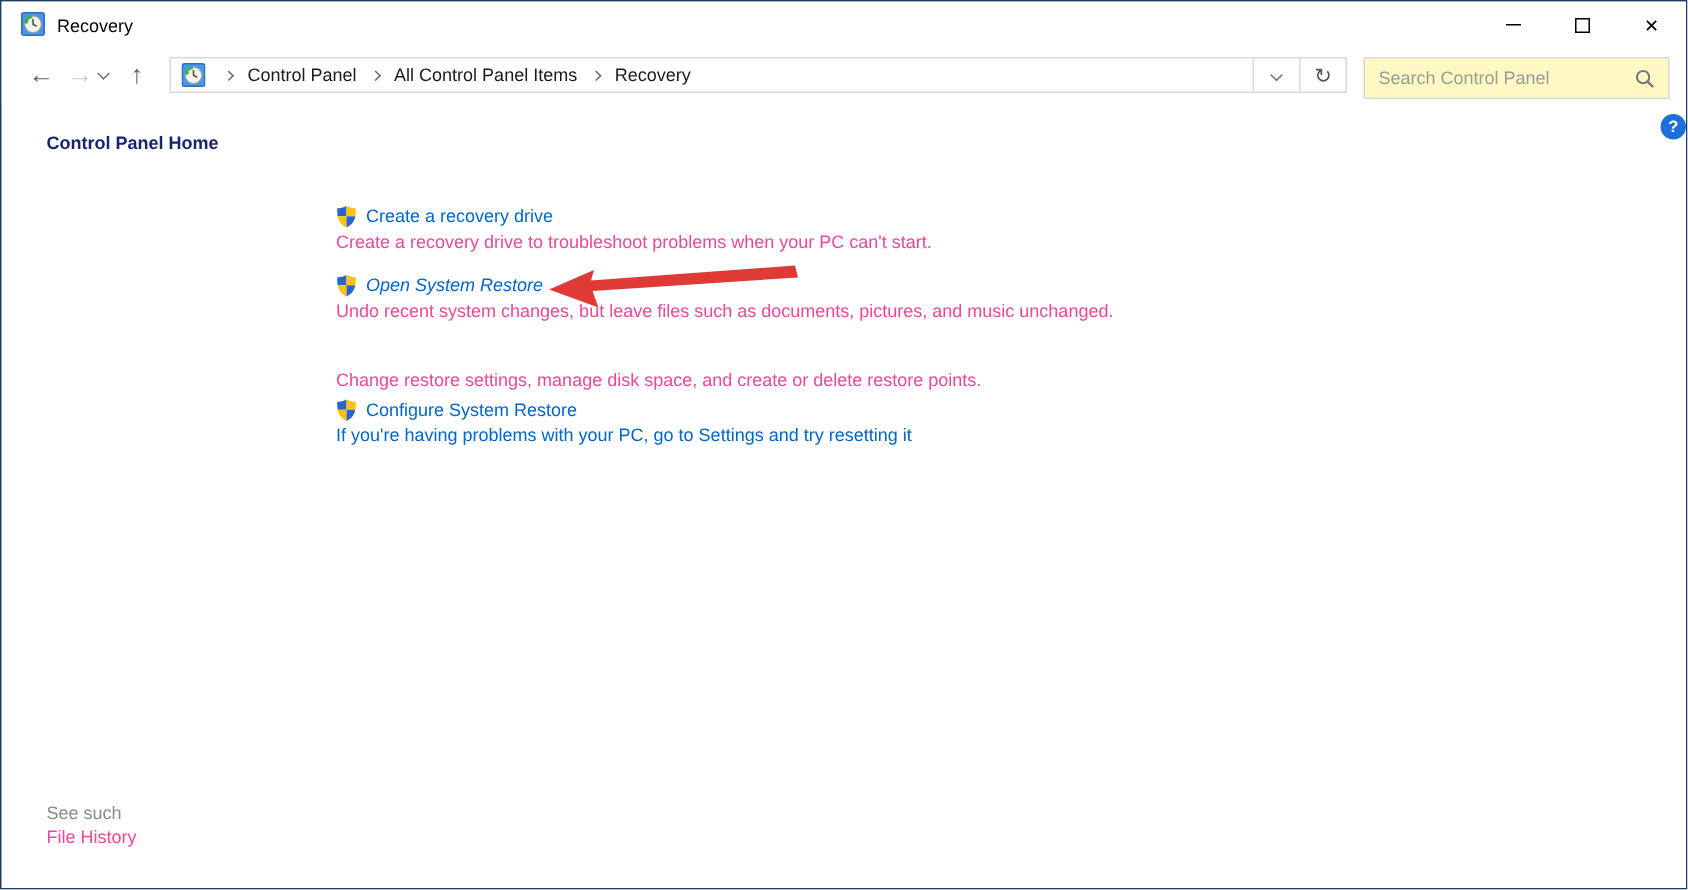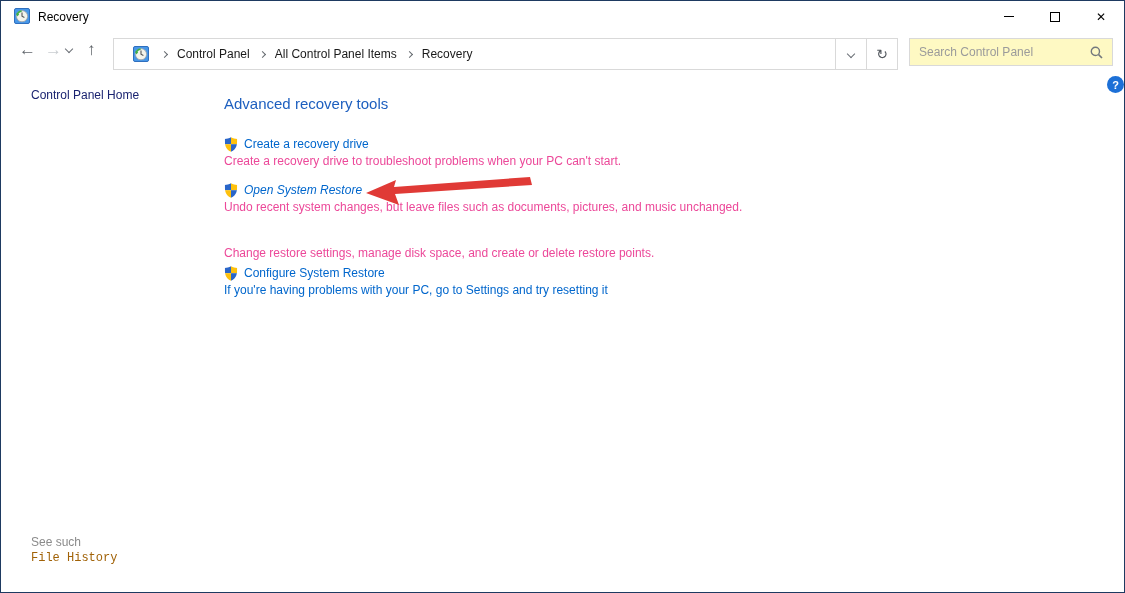--- a/index.html
+++ b/index.html
@@ -19,36 +19,36 @@
   .max-glyph { width:10px; height:10px; border:1px solid #000; display:block; }
   .close-glyph { font-size:12px; color:#000; line-height:1; }
   
   .navbar { position:absolute; top:31px; left:0; right:0; height:38px; background:#fff; }
   .nav-arrow { position:absolute; font-size:17px; line-height:1; cursor:default; }
   .arrow-back { left:18px; top:9px; color:#61666c; }
   .arrow-fwd  { left:44px; top:9px; color:#c9cdd1; }
   .nav-chevron { position:absolute; left:65px; top:14px; width:7px; height:7px; }
   .chev { display:block; width:6px; height:6px; border-right:1.4px solid #6a6f75; border-bottom:1.4px solid #6a6f75; transform:rotate(45deg); }
   .arrow-up { left:86px; top:9px; color:#5c6166; }
-  .crumb-wrap { position:absolute; left:112px; top:6px; width:785px; height:32px; border:1px solid #d9d9d9; display:flex; align-items:stretch; background:#fff;padding-left:12px; }
+  .crumb-wrap { position:absolute; left:112px; top:6px; width:785px; height:24px; border:1px solid #d9d9d9; display:flex; align-items:stretch; background:#fff; }
   .crumb-main { flex:1; display:flex; align-items:center; padding-left:5px; }
   .crumb-main .cicon { width:16px; height:16px; margin:0 3px 0 2px; }
   .crumb-sep { display:inline-block; width:5px; height:5px; border-right:1.3px solid #63686e; border-bottom:1.3px solid #63686e; transform:rotate(-45deg); margin:0 10px; }
   .crumb-item { color:#1a1a1a; cursor:default; white-space:nowrap; }
   .crumb-drop { width:31px; border-left:1px solid #d9d9d9; display:flex; align-items:center; justify-content:center; }
   .crumb-drop .chev { border-color:#6a6f75; }
   .refresh-btn { width:31px; border-left:1px solid #d9d9d9; display:flex; align-items:center; justify-content:center; font-size:14px; color:#53585e; }
   .search-box { position:absolute; left:908px; top:6px; width:204px; height:28px; border:1px solid #d9d9d9; background:#fef9c3; display:flex; align-items:center; }
   .search-box input { flex:1; border:0; outline:none; padding:0 0 0 9px; font-size:12px; font-family:inherit; color:#1a1a1a; background:transparent; }
   .search-box input::placeholder { color:#9b9b9b; opacity:1; }
   .search-box .mag { margin-right:9px; }
   
-  .sidebar-home { position:absolute; left:30px; top:87px; font-size:12px; color:#1a2370; cursor:pointer; }
+  .sidebar-home { position:absolute; left:30px; top:87px; font-size:12px; color:#1a2370; cursor:pointer;font-weight:bold; }
   .see-also { position:absolute; left:30px; top:534px; color:#8b8b8b; }
-  .file-history { position:absolute; left:30px; top:550px; color:#a16207; cursor:pointer;font-family:Liberation Mono, monospace; }
+  .file-history { position:absolute; left:30px; top:550px; color:#ec4899; cursor:pointer; }
   .page-heading { position:absolute; left:223px; top:94px; font-size:15px; color:#1d5fbf; }
   .task-link-row { position:absolute; left:223px; display:flex; gap:6px; cursor:pointer; }
   .task-link-row .lbl { color:#0066cc; }
   .task-desc { position:absolute; left:223px; color:#ec4899; }
   .row1 { top:136px; } .desc1 { top:153px; }
   .row2 { top:182px;font-style:italic; } .desc2 { top:199px; }
   .row3 { top:228px;margin-top:37px; } .desc3 { top:245px; }
   .reset-link { position:absolute; left:223px; top:282px; color:#0066cc; cursor:pointer; }
   .help-btn { position:absolute; left:1106px; top:75px; width:17px; height:17px; border-radius:50%;
     background:#1c70d7; color:#fff; font-size:11px; font-weight:bold; display:flex; align-items:center; justify-content:center; cursor:pointer; }
@@ -122,21 +122,20 @@
           <line x1="8.6" y1="8.6" x2="12" y2="12" stroke="#73787d" stroke-width="1.6"></line>
         </svg>
       </span>
     </div>
   </div>
 
   <div class="sidebar-home">Control Panel Home</div>
   <div class="see-also">See such</div>
   <div class="file-history">File History</div>
 
-  <div class="page-heading">Advanced recovery tools</div>
 
   <div class="task-link-row row1">
     <span>
       <svg width="14" height="15" viewBox="0 0 13 15">
         <defs>
             <clipPath id="sh1">
               <path d="M6.5 0.3 C8.4 1.4 10.8 1.9 12.7 1.9 C12.7 7.4 12.3 12 6.5 14.7 C0.7 12 0.3 7.4 0.3 1.9 C2.2 1.9 4.6 1.4 6.5 0.3 Z"></path>
             </clipPath>
           </defs>
         <g clip-path="url(#sh1)">

